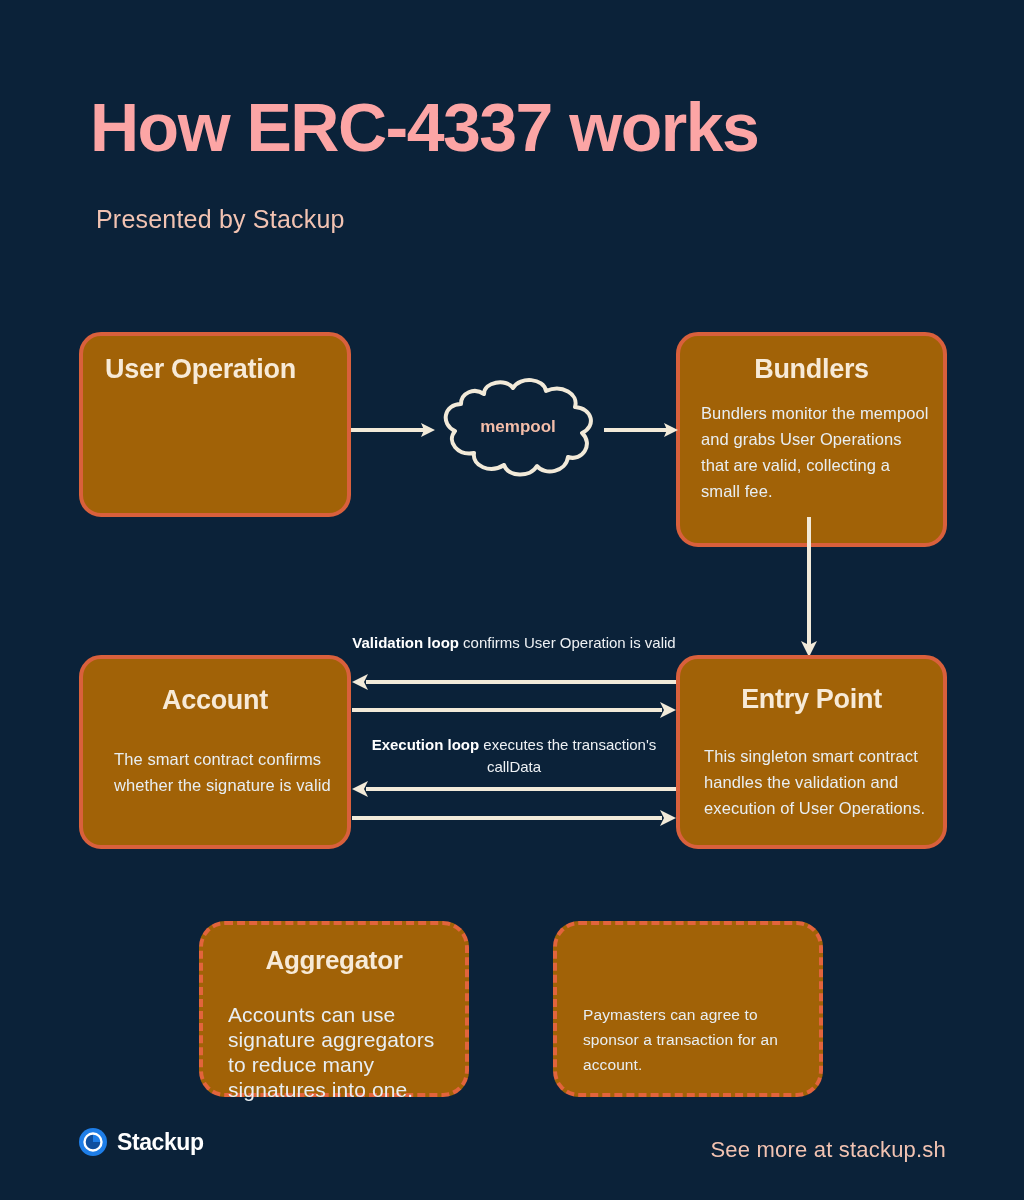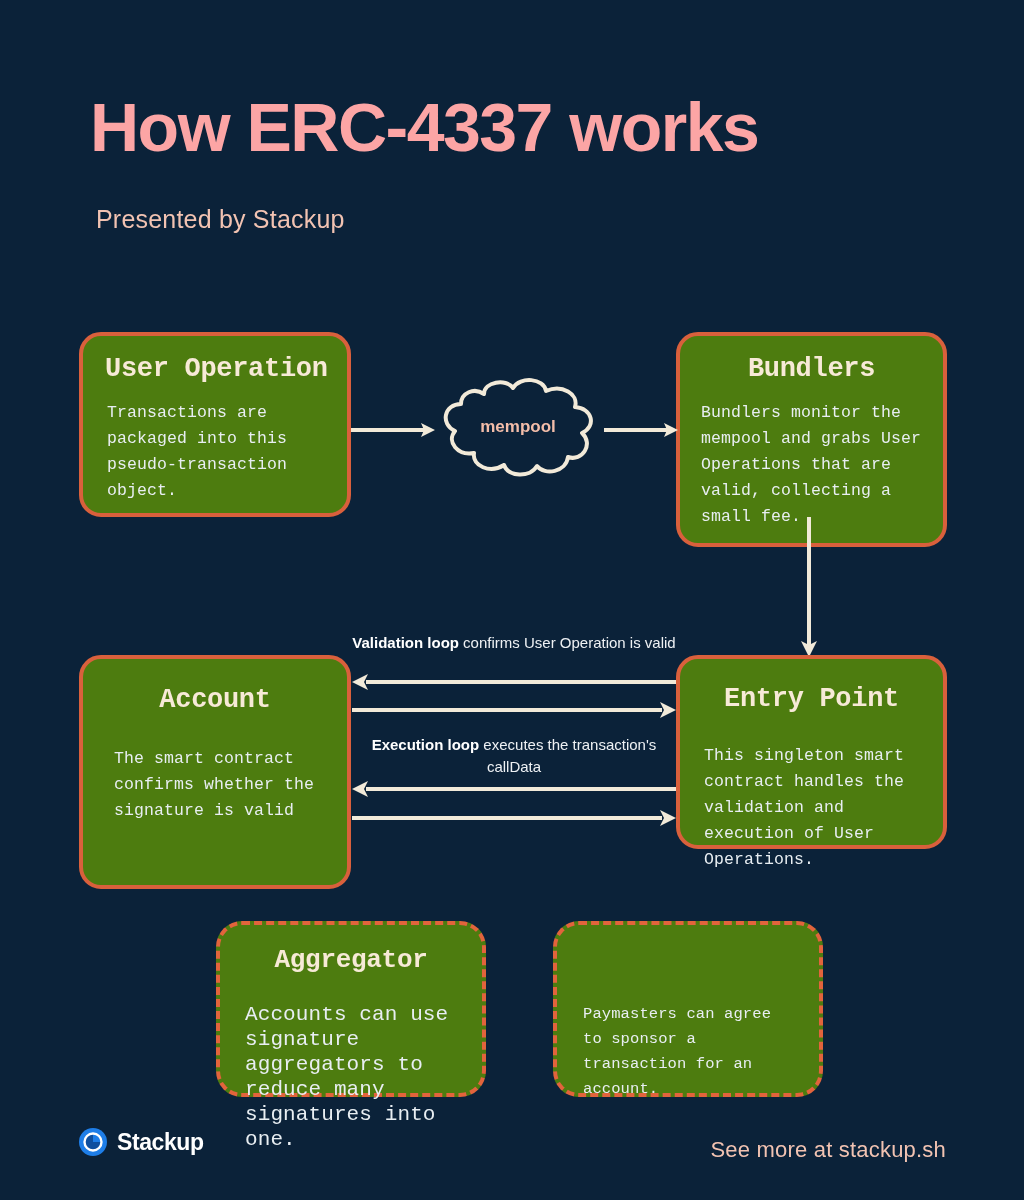--- a/index.html
+++ b/index.html
@@ -35,22 +35,21 @@
     color: #f2c3b2;
     letter-spacing: 0.2px;
     white-space: nowrap;
   }
 
   
   .card {
     position: absolute;
     box-sizing: border-box;
     border-radius: 22px;
-    background: #4d7c0f;
-    font-family: Liberation Mono, monospace;
+    background: #a16207;
   }
   .card.solid {
     border: 4px solid #d9603c;
   }
   .card.dashed {
     border: 4px dashed #e2643c;
     border-radius: 26px;
   }
   .card-title {
     color: #f7ead7;
@@ -67,29 +66,29 @@
 
   
   #card-user-operation { left: 79px;  top: 332px; width: 272px; height: 185px; }
   #card-user-operation .card-title { position:absolute; left:22px; top:18px; }
   #card-user-operation .card-body  { position:absolute; left:24px; top:64px; width: 210px; }
 
   #card-bundlers { left: 676px; top: 332px; width: 271px; height: 215px; }
   #card-bundlers .card-title { position:absolute; left:0; right:0; top:18px; text-align:center; }
   #card-bundlers .card-body  { position:absolute; left:21px; top:64px; width: 230px; }
 
-  #card-account { left: 79px; top: 655px; width: 272px; height: 234px; }
+  #card-account { left: 79px; top: 655px; width: 272px; height: 194px; }
   #card-account .card-title { position:absolute; left:0; right:0; top:26px; text-align:center; }
   #card-account .card-body  { position:absolute; left:31px; top:87px; width: 220px; }
 
   #card-entry-point { left: 676px; top: 655px; width: 271px; height: 194px; padding-left: 8px; }
   #card-entry-point .card-title { position:absolute; left:0; right:0; top:25px; text-align:center; }
   #card-entry-point .card-body  { position:absolute; left:24px; top:84px; width: 225px; }
 
-  #card-aggregator { left: 216px; top: 921px; width: 270px; height: 176px; }
+  #card-aggregator { left: 199px; top: 921px; width: 270px; height: 176px; }
   #card-aggregator .card-title { position:absolute; left:0; right:0; top:20px; text-align:center; font-size:26px; }
   #card-aggregator .card-body  { position:absolute; left:25px; top:77px; width: 230px; font-size:21px; line-height:25px; }
 
   #card-paymaster { left: 553px; top: 921px; width: 270px; height: 176px; }
   #card-paymaster .card-title { position:absolute; left:0; right:0; top:15px; text-align:center; font-size:26px; }
   #card-paymaster .card-body  { position:absolute; left:26px; top:77px; width: 215px; font-size:15.5px; line-height:25px; }
 
   
   #cloud {
     position: absolute;
@@ -162,21 +161,20 @@
   }
 </style>
 </head>
 <body>
 
 <div id="title">How ERC-4337 works</div>
 <div id="subtitle">Presented by Stackup</div>
 
 <div class="card solid" id="card-user-operation">
   <div class="card-title">User Operation</div>
-  <div class="card-body">Transactions are packaged into this pseudo-transaction object.</div>
 </div>
 
 <div id="cloud">
   <svg viewBox="0 0 172 110">
     <path d="M52 20
              C 52 8, 74 4, 81 14
              C 88 2, 112 4, 114 17
              C 130 10, 147 20, 143 33
              C 160 34, 165 52, 150 59
              C 162 70, 150 88, 136 83

